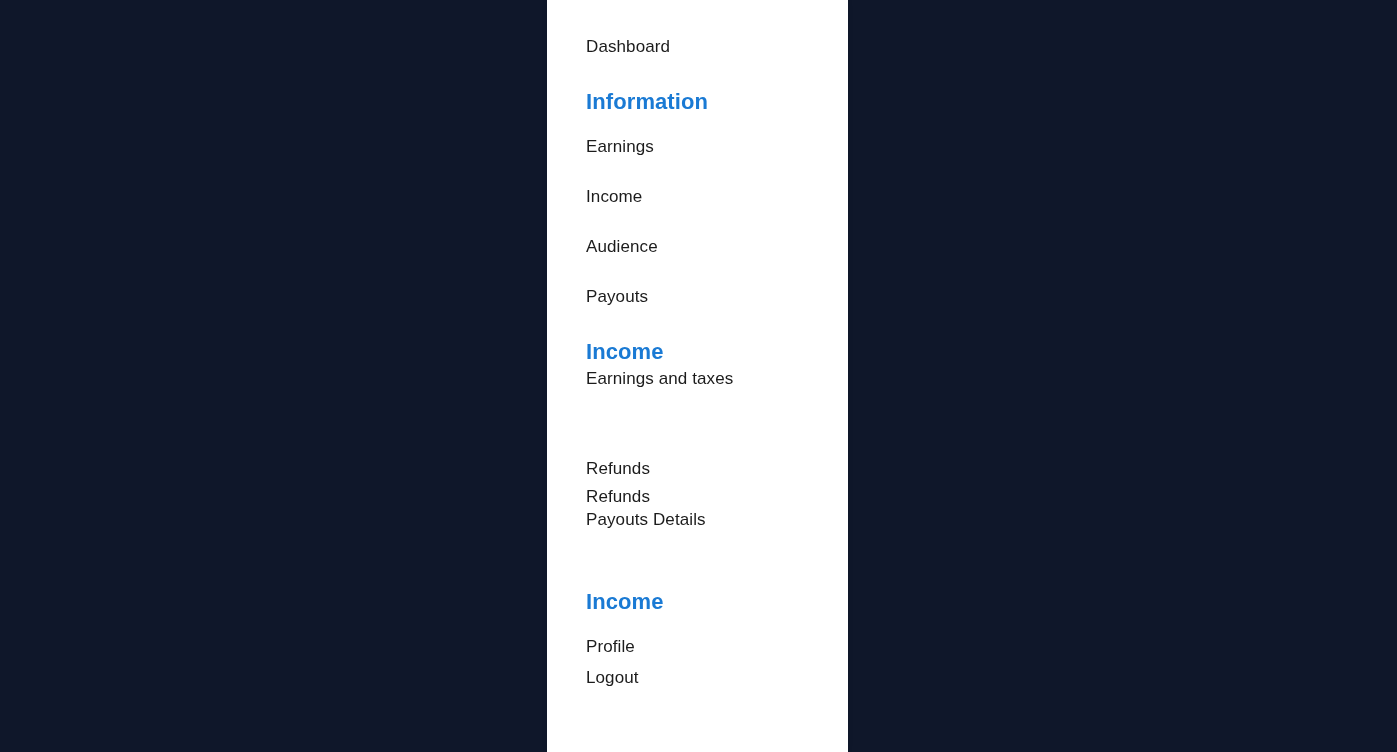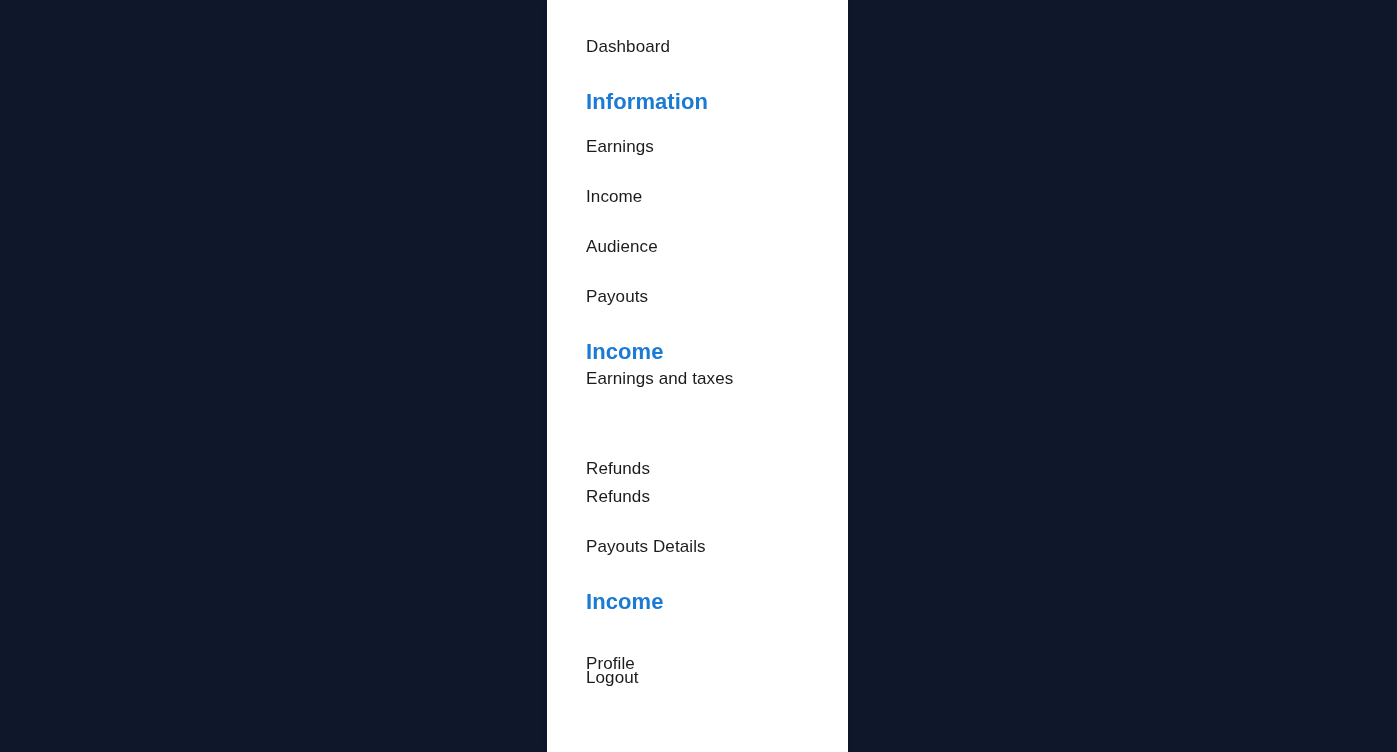--- a/index.html
+++ b/index.html
@@ -85,24 +85,24 @@
       <a class="nav-item" style="top:287px">Payouts</a>
 
       <div class="nav-section" style="top:342px">Income</div>
 
       <a class="nav-item" style="top:369px">Earnings and taxes</a>
 
       <a class="nav-item" style="top:459px">Refunds</a>
 
       <a class="nav-item" style="top:487px">Refunds</a>
 
-      <a class="nav-item" style="top:537px">Payouts Details</a>
+      <a class="nav-item" style="top:510px">Payouts Details</a>
 
       <div class="nav-section" style="top:592px">Income</div>
 
-      <a class="nav-item" style="top:654px">Profile</a>
+      <a class="nav-item" style="top:637px">Profile</a>
 
       <a class="nav-item" style="top:668px">Logout</a>
 
     </div>
   </nav>
 
 </div>
 
 </body></html>

